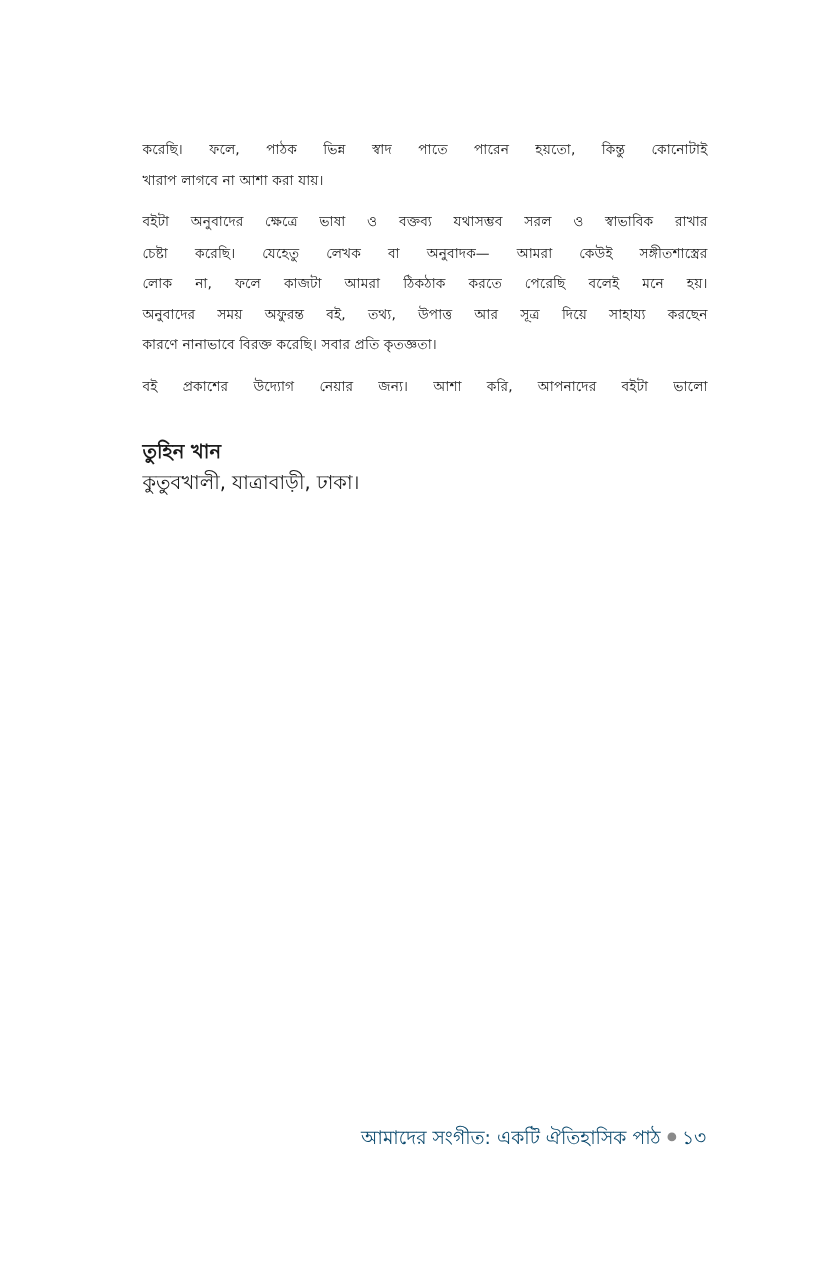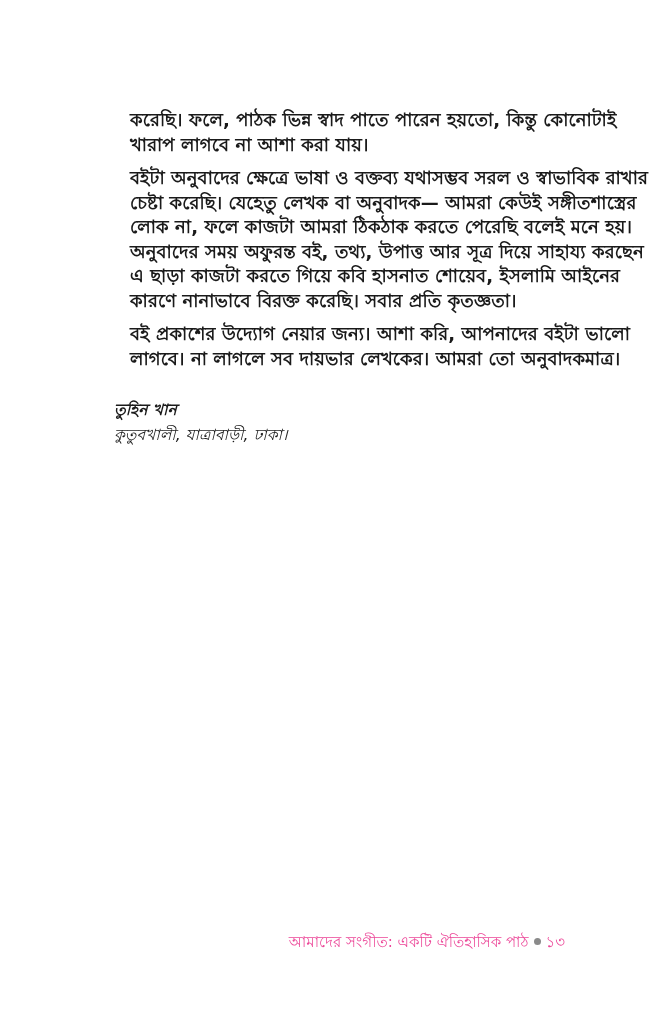--- a/index.html
+++ b/index.html
@@ -15,56 +15,54 @@
       font-family: "DejaVu Sans", "Liberation Sans", sans-serif;
       color: #1a1a1a;
     }
     .page {
       position: absolute;
       left: 114px;
       top: 108px;
       width: 452px;
     }
     .para {
-      margin: 0 0 9px 16px;
-      font-size: 18px;
+      margin: 0 0 9px 0;
+      font-size: 11px;
       line-height: 24.5px;
       text-align: justify;
       text-align-last: left;
       letter-spacing: 0.1px;
-      font-weight: bold;
     }
     .para .line {
       display: block;
       text-align: justify;
       text-align-last: justify;
       white-space: nowrap;
     }
     .para .line.last {
       text-align-last: left;
     }
     .signature {
       margin-top: 27px;
       font-size: 15.5px;
       line-height: 24.5px;
-      font-style: italic;
     }
     .signature .name {
       font-weight: bold;
       display: block;
     }
     .signature .place {
       display: block;
     }
     .footer {
       position: absolute;
       right: 98px;
-      top: 930px;
+      top: 898px;
       font-size: 15px;
-      color: #ec4899;
+      color: #0c4a6e;
       white-space: nowrap;
     }
     .footer .bullet {
       display: inline-block;
       width: 7px;
       height: 7px;
       border-radius: 50%;
       background: #8a8a8a;
       margin: 0 5px 2px 5px;
       vertical-align: middle;
@@ -78,27 +76,25 @@
   <p class="para">
     <span class="line">করেছি। ফলে, পাঠক ভিন্ন স্বাদ পাতে পারেন হয়তো, কিন্তু কোনোটাই</span>
     <span class="line last">খারাপ লাগবে না আশা করা যায়।</span>
   </p>
 
   <p class="para">
     <span class="line">বইটা অনুবাদের ক্ষেত্রে ভাষা ও বক্তব্য যথাসম্ভব সরল ও স্বাভাবিক রাখার</span>
     <span class="line">চেষ্টা করেছি। যেহেতু লেখক বা অনুবাদক— আমরা কেউই সঙ্গীতশাস্ত্রের</span>
     <span class="line">লোক না, ফলে কাজটা আমরা ঠিকঠাক করতে পেরেছি বলেই মনে হয়।</span>
     <span class="line">অনুবাদের সময় অফুরন্ত বই, তথ্য, উপাত্ত আর সূত্র দিয়ে সাহায্য করছেন</span>
-    <span class="line">এ ছাড়া কাজটা করতে গিয়ে কবি হাসনাত শোয়েব, ইসলামি আইনের</span>
     <span class="line last">কারণে নানাভাবে বিরক্ত করেছি। সবার প্রতি কৃতজ্ঞতা।</span>
   </p>
 
   <p class="para">
     <span class="line">বই প্রকাশের উদ্যোগ নেয়ার জন্য। আশা করি, আপনাদের বইটা ভালো</span>
-    <span class="line last">লাগবে। না লাগলে সব দায়ভার লেখকের। আমরা তো অনুবাদকমাত্র।</span>
   </p>
 
   <div class="signature">
     <span class="name">তুহিন খান</span>
     <span class="place">কুতুবখালী, যাত্রাবাড়ী, ঢাকা।</span>
   </div>
 
 </div>
 
 <div class="footer">

